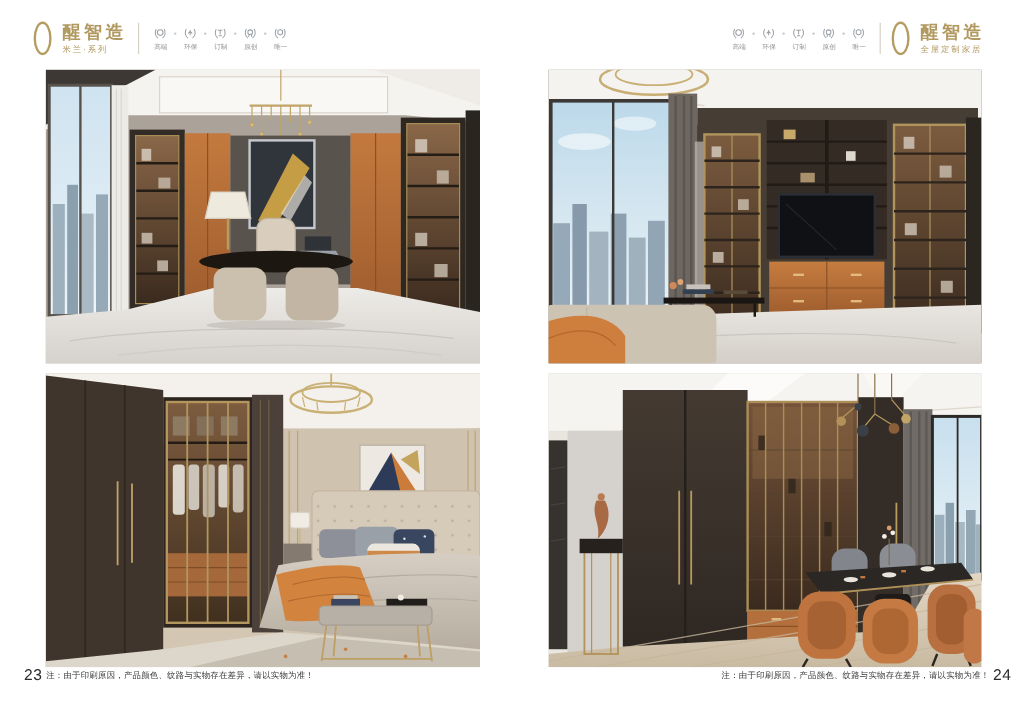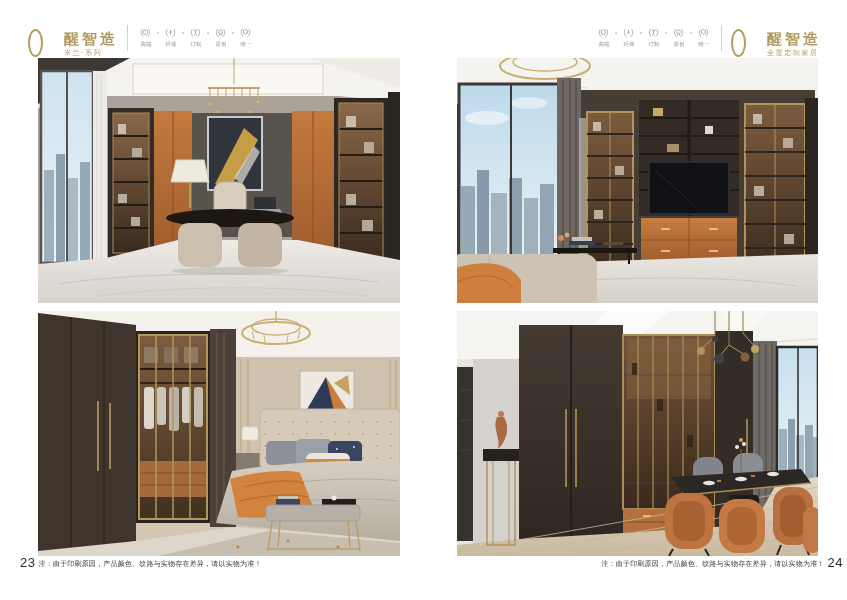--- a/index.html
+++ b/index.html
@@ -3,21 +3,21 @@
 <meta charset="utf-8">
 <style>
   html,body{margin:0;padding:0;background:#ffffff;}
   .page{position:relative;width:847px;height:600px;background:#ffffff;overflow:hidden;
         font-family:"Liberation Sans","DejaVu Sans",sans-serif;}
 
   
   .hdr{position:absolute;top:18px;display:flex;align-items:center;}
   .hdr-left{left:28px;}
   .hdr-right{right:26px;}
-  .logo{display:flex;align-items:center;gap:21px;margin-top:11px;}
+  .logo{display:flex;align-items:center;gap:9px;}
   .logo-o{width:15px;height:28px;border:2px solid #b59c62;border-radius:50%;box-sizing:border-box;flex:0 0 auto;}
   .logo-col{display:flex;flex-direction:column;line-height:1;}
   .logo-name{font-size:15px;font-weight:700;color:#b19960;letter-spacing:3px;white-space:nowrap;}
   .logo-sub{margin-top:3px;font-size:7px;color:#b19960;letter-spacing:1.6px;white-space:nowrap;}
   .vline{width:1px;height:26px;background:#d8d2c6;margin:0 9px;flex:0 0 auto;}
   .badges{display:flex;align-items:flex-start;}
   .badge{display:flex;flex-direction:column;align-items:center;width:17px;}
   .badge-icon{width:13px;height:13px;}
   .badge-icon svg{display:block;width:13px;height:13px;}
   .badge-label{margin-top:1px;font-size:6px;color:#8d9297;white-space:nowrap;transform:scale(.92);}

